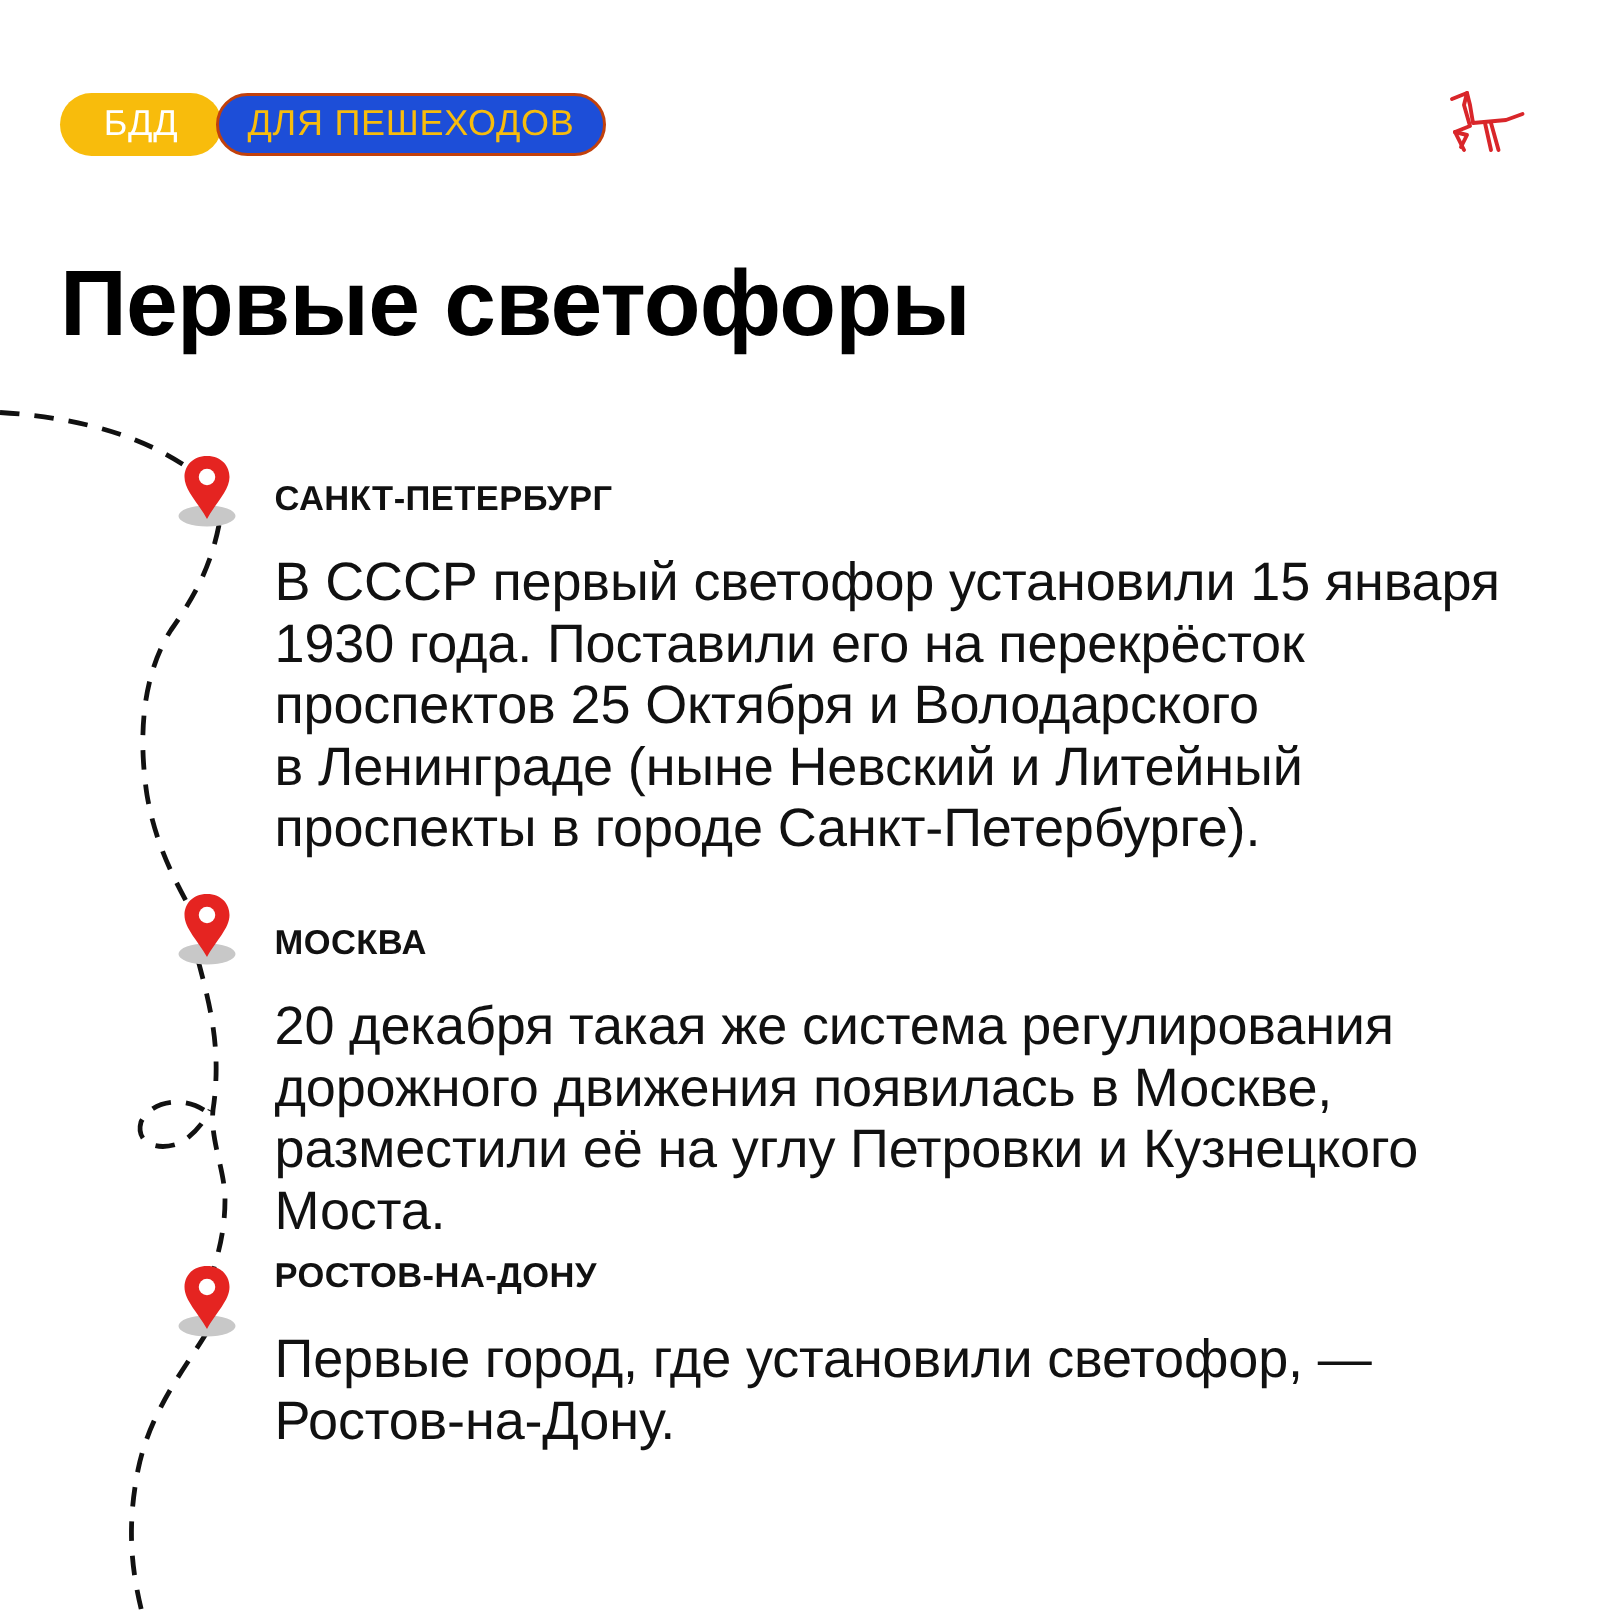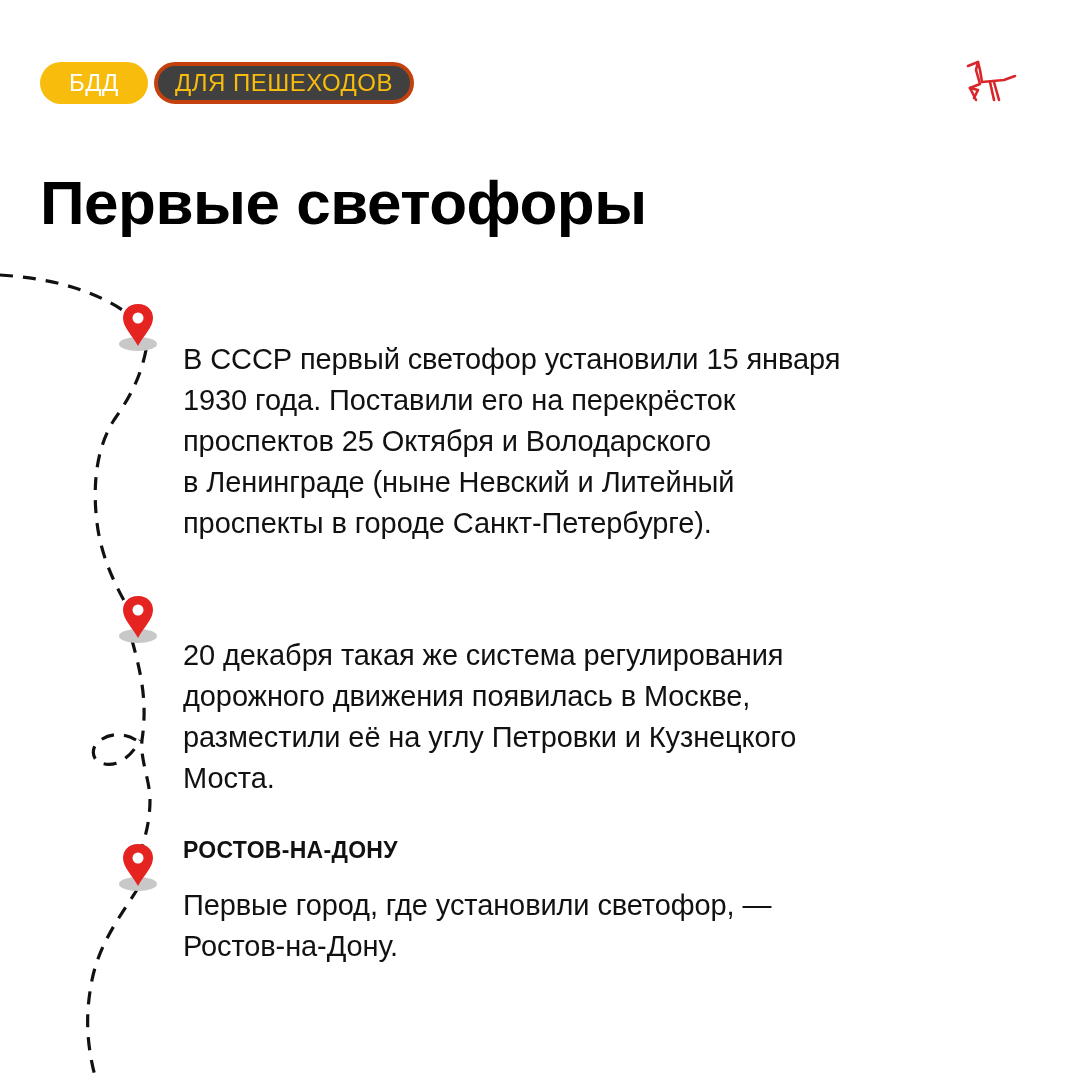--- a/index.html
+++ b/index.html
@@ -12,23 +12,23 @@
     border-radius: 21px;
     display: flex; align-items: center; justify-content: center;
     font-size: 24px;
     letter-spacing: 0.5px;
   }
   .badge-filled {
     left: 40px; top: 62px; width: 108px;
     background: #F8BC0C; color: #ffffff;
   }
   .badge-outline {
-    left: 154px; top: 62px; width: 260px;
-    border: 4px solid #c2410c; color: #F8BC0C;
-    background: #404040;
+    left: 144px; top: 62px; width: 260px;
+    border: 2px solid #c2410c; color: #F8BC0C;
+    background: #1d4ed8;
   }
 
   .logo { position: absolute; left: 960px; top: 56px; width: 60px; height: 50px; }
 
   .page-title {
     position: absolute; left: 40px; top: 158px;
     font-size: 62px; font-weight: 700; color: #000000;
     letter-spacing: -0.5px;
     line-height: 90px;
   }
@@ -40,21 +40,21 @@
   .pin-2 { left: 116px; top: 594px; }
   .pin-3 { left: 116px; top: 842px; }
 
   .section { position: absolute; left: 183px; }
   .section-title {
     font-size: 23px; font-weight: 700; color: #111111;
     letter-spacing: 0.3px;
     line-height: 28px;
   }
   .section-text {
-    font-size: 29px; color: #111111;
+    font-size: 36px; color: #111111;
     line-height: 41px;
     white-space: pre-line;
     margin-top: 21px;
     letter-spacing: -0.1px;
   }
   .sec-1 { top: 318px; }
   .sec-2 { top: 614px; }
   .sec-3 { top: 836px; }
 </style>
 </head>
@@ -92,28 +92,30 @@
   <path d="M22 2 C 12 2, 7 9, 7 16 C 7 25, 16 33, 22 44 C 28 33, 37 25, 37 16 C 37 9, 32 2, 22 2 Z" fill="#E52421"></path>
   <circle cx="22" cy="16" r="5.5" fill="#ffffff"></circle>
 </svg>
 <svg class="pin pin-3" viewBox="0 0 44 52">
   <ellipse cx="22" cy="42" rx="19" ry="7" fill="#C8C8C8"></ellipse>
   <path d="M22 2 C 12 2, 7 9, 7 16 C 7 25, 16 33, 22 44 C 28 33, 37 25, 37 16 C 37 9, 32 2, 22 2 Z" fill="#E52421"></path>
   <circle cx="22" cy="16" r="5.5" fill="#ffffff"></circle>
 </svg>
 
 <div class="section sec-1">
+  <div class="section-title">САНКТ-ПЕТЕРБУРГ</div>
   <div class="section-text">В СССР первый светофор установили 15 января
 1930 года. Поставили его на перекрёсток
 проспектов 25 Октября и Володарского
 в Ленинграде (ныне Невский и Литейный
 проспекты в городе Санкт-Петербурге).</div>
 </div>
 
 <div class="section sec-2">
+  <div class="section-title">МОСКВА</div>
   <div class="section-text">20 декабря такая же система регулирования
 дорожного движения появилась в Москве,
 разместили её на углу Петровки и Кузнецкого
 Моста.</div>
 </div>
 
 <div class="section sec-3">
   <div class="section-title">РОСТОВ-НА-ДОНУ</div>
   <div class="section-text">Первые город, где установили светофор, —
 Ростов-на-Дону.</div>

